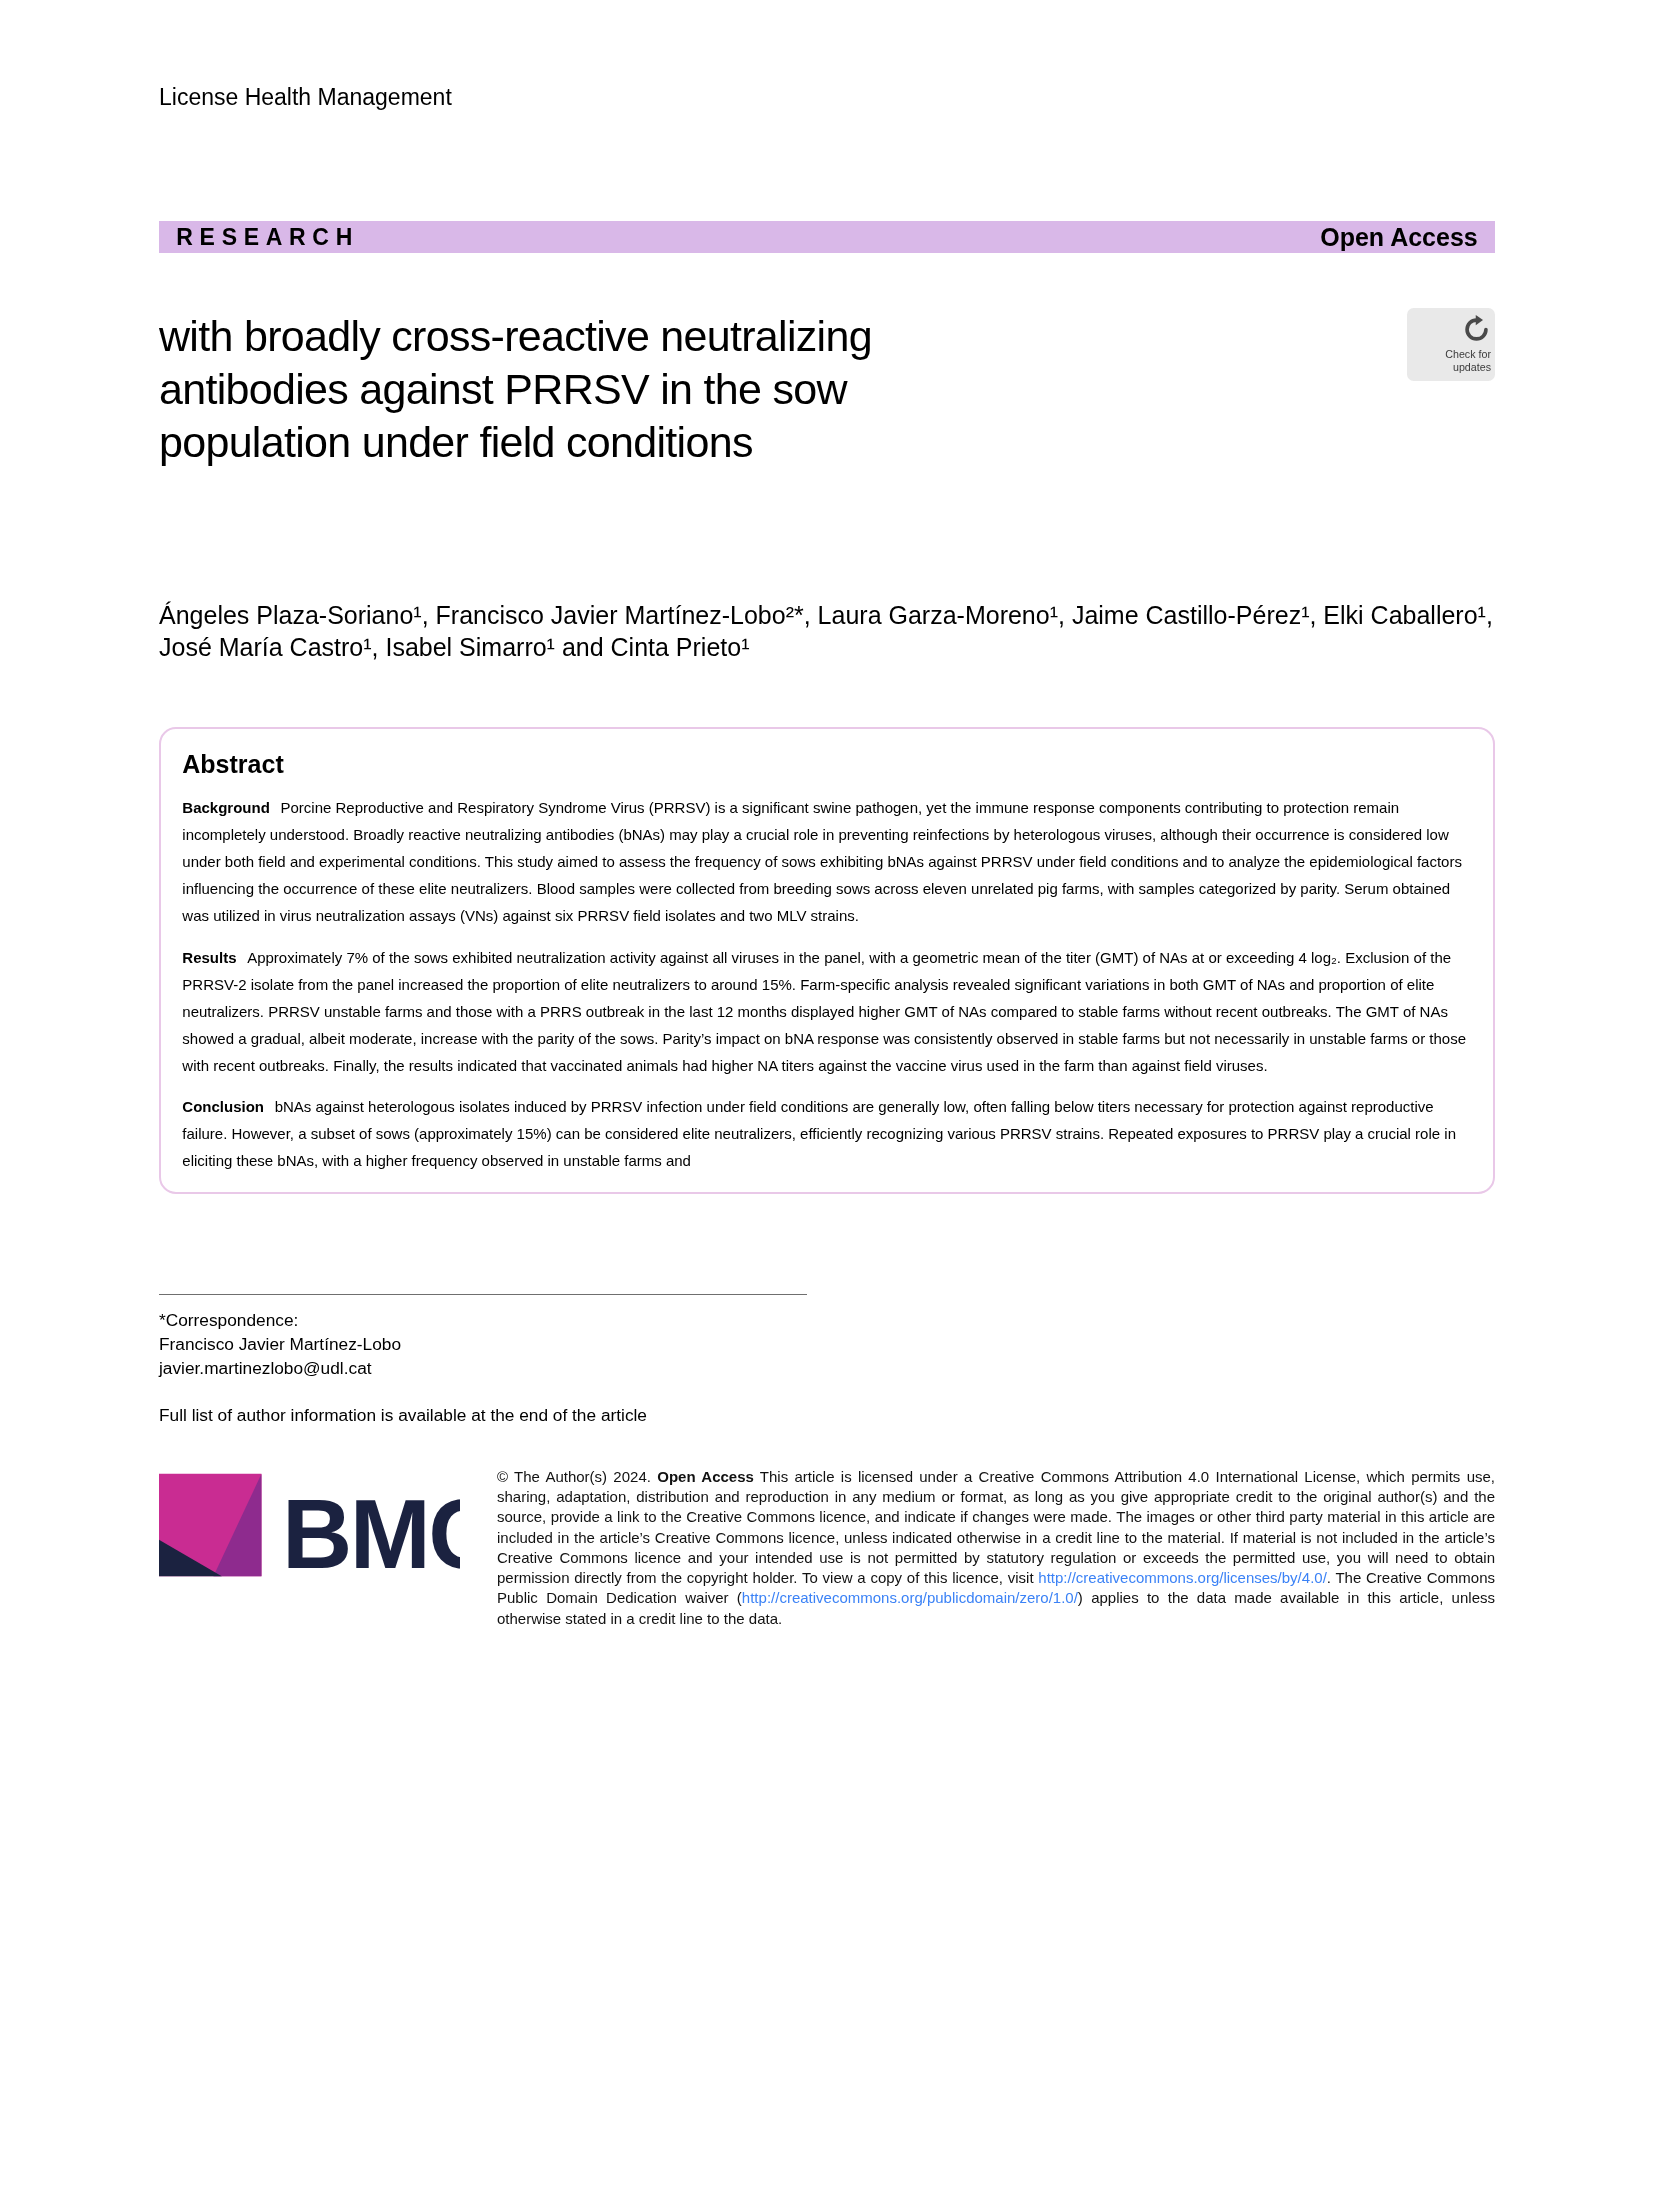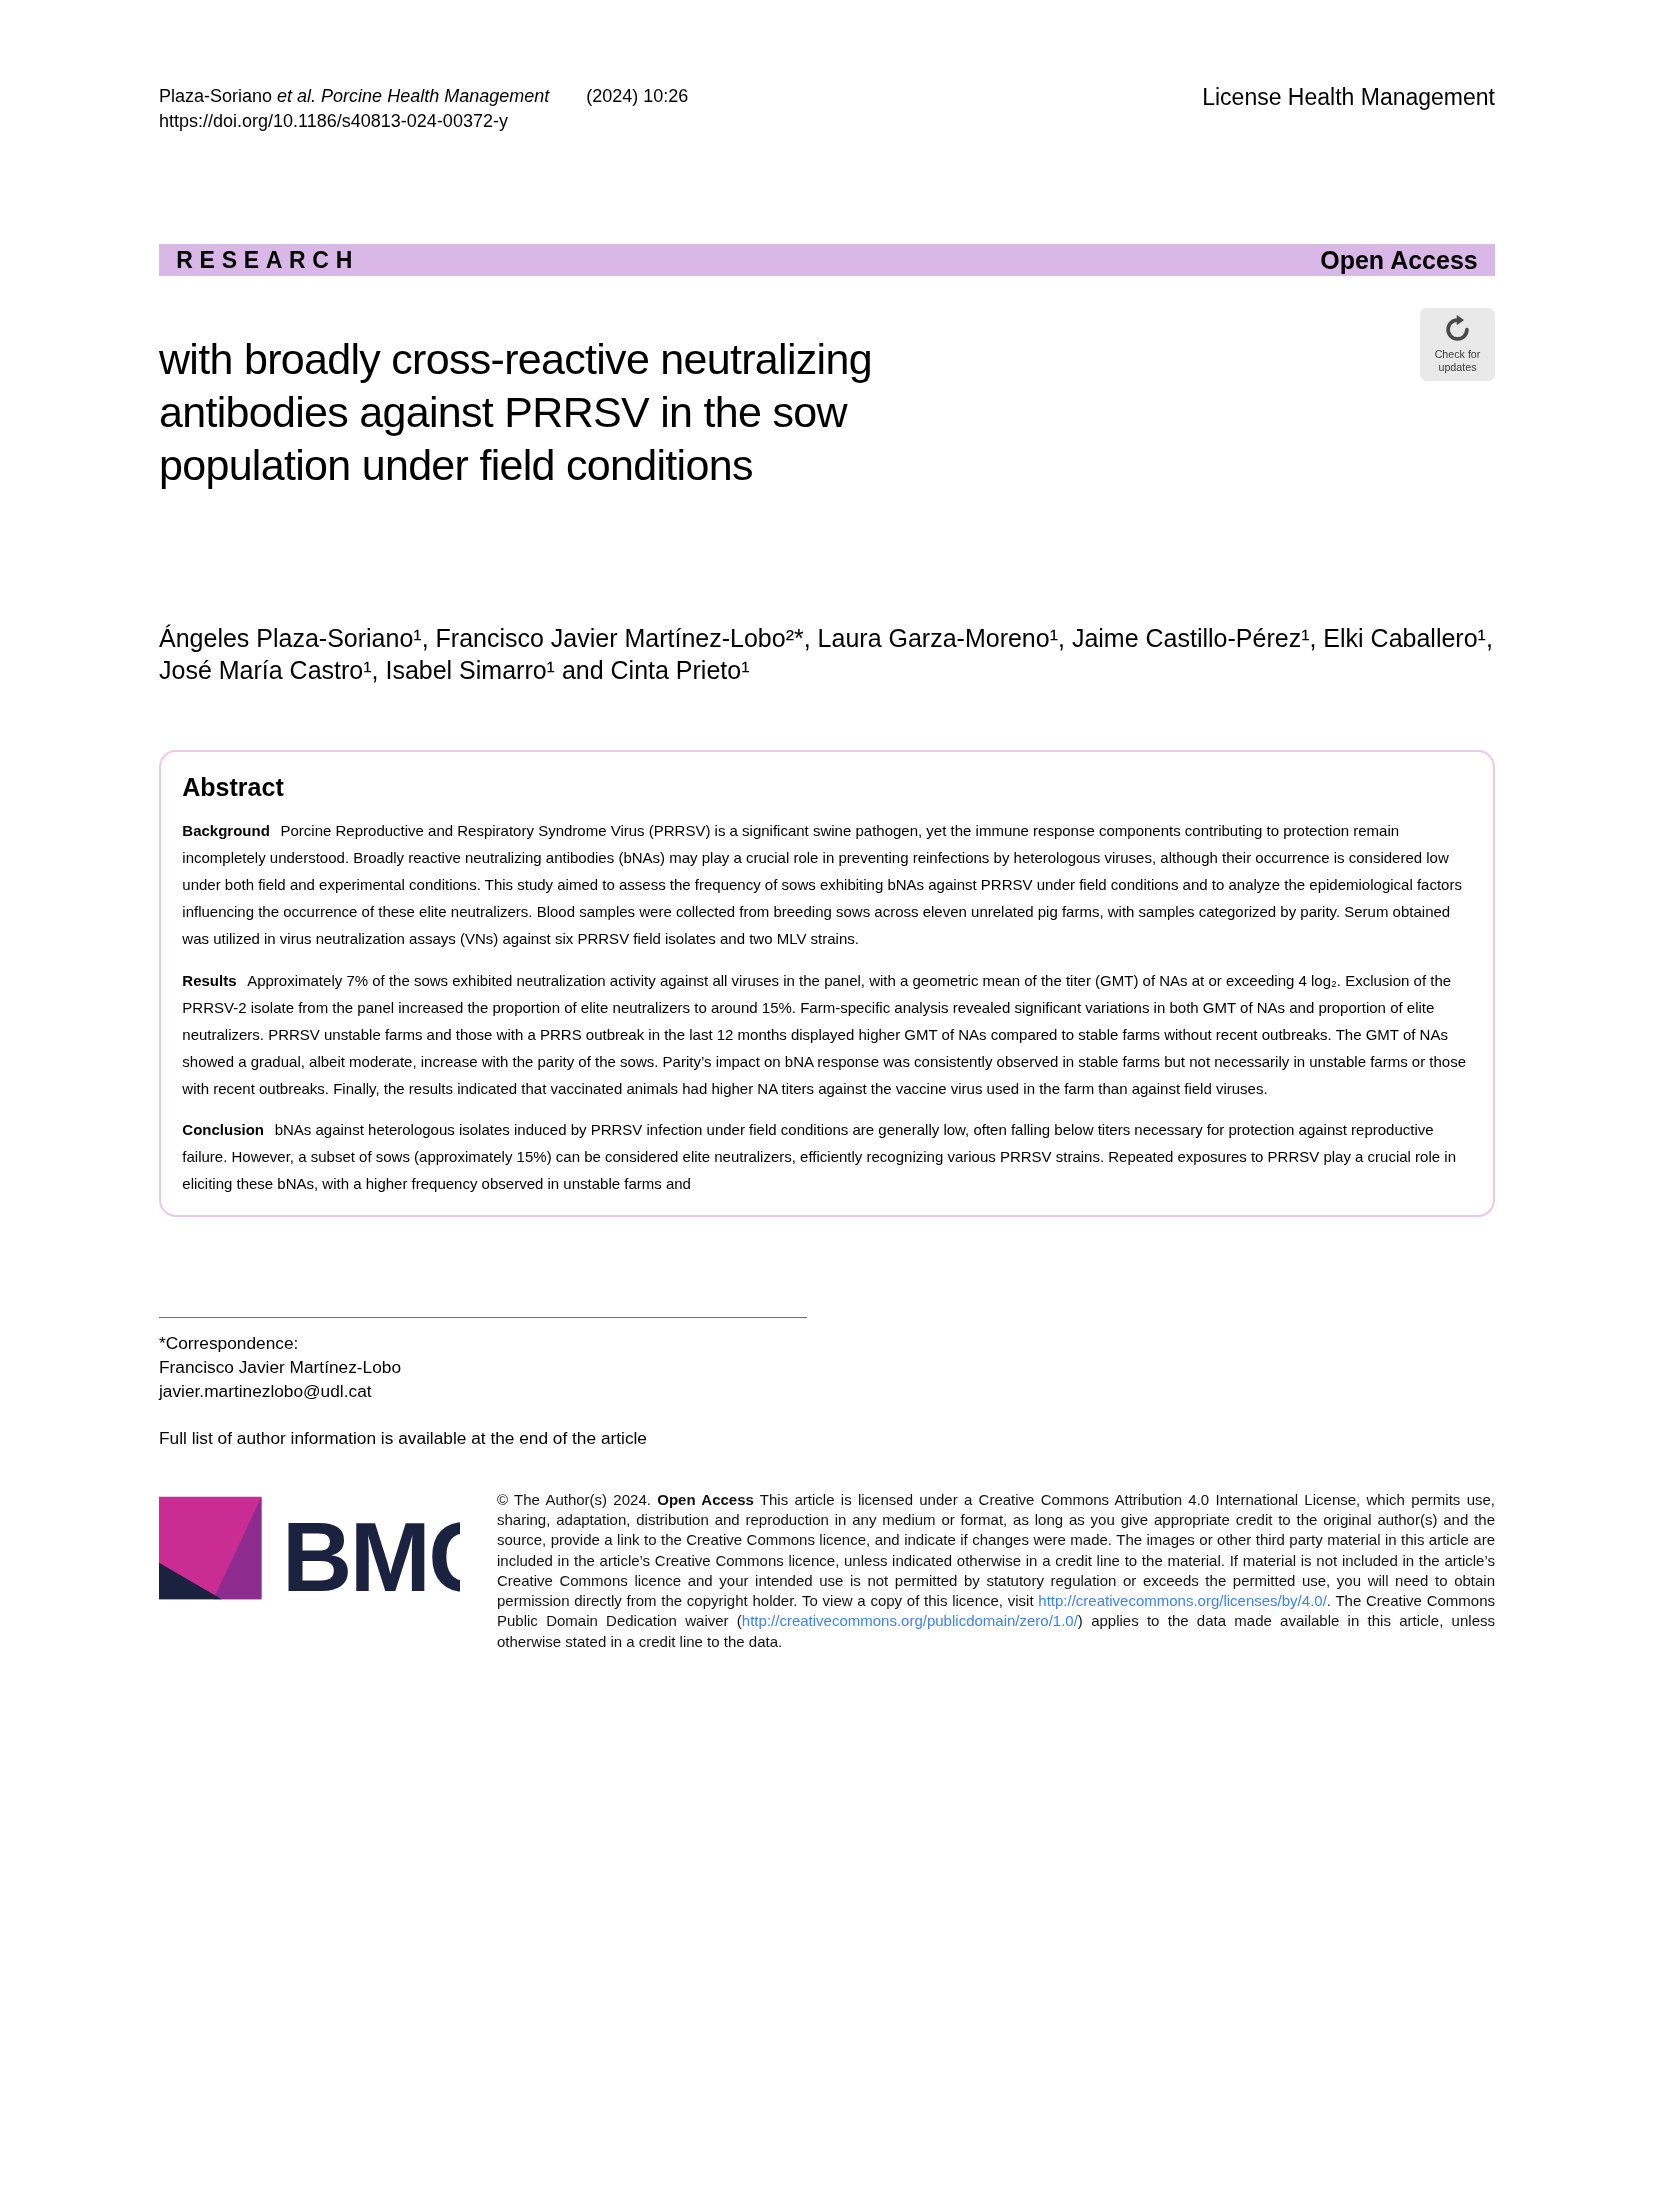--- a/index.html
+++ b/index.html
@@ -27,23 +27,23 @@
     background: #d9b8e8;
     display: flex; align-items: center; justify-content: space-between;
     padding: 0 17.3px;
   }
   .banner-left { font-size: 23px; font-weight: bold; letter-spacing: 6.7px; }
   .banner-right { font-size: 25px; font-weight: bold; }
 
   
   .badge {
     position: absolute; top: 308px; right: 159px;
-    width: 75px; padding: 6.7px 4px 6.7px 4px;
+    width: 88px; padding: 6.7px 4px 6.7px 4px;
     background: #e9e9e9; border-radius: 6.7px;
-    text-align: center; cursor: pointer;
+    text-align: right; cursor: pointer;
   }
   .badge-icon { line-height: 0; margin-bottom: 4px; }
   .badge-text { font-size: 10.7px; line-height: 13.3px; color: #3c3c3c; }
 
   
   .title { margin: 57px 0 0 0; font-size: 43px; line-height: 53px; font-weight: 400; letter-spacing: -0.7px; }
   .title .tl { display: block; }
   .authors { margin: 130px 0 0 0; font-size: 25px; line-height: 32px; font-weight: 400; }
   .authors .al { display: block; }
 
@@ -72,24 +72,20 @@
     text-align: justify; color: #111111;
   }
   .lnk { color: #3b82f6; text-decoration: none; cursor: pointer; }
 </style>
 </head>
 <body>
 
 <div class="page">
 
   <div class="topbar">
-    <div class="cite-block">
-      <div><span>Plaza-Soriano </span><span class="it">et al. Porcine Health Management</span><span class="vol">(2024) 10:26</span></div>
-      <div>https://doi.org/10.1186/s40813-024-00372-y</div>
-    </div>
     <div class="journal">License Health Management</div>
   </div>
 
   <div class="banner">
     <span class="banner-left">RESEARCH</span>
     <span class="banner-right">Open Access</span>
   </div>
 
   <div class="badge">
     <div class="badge-icon">

